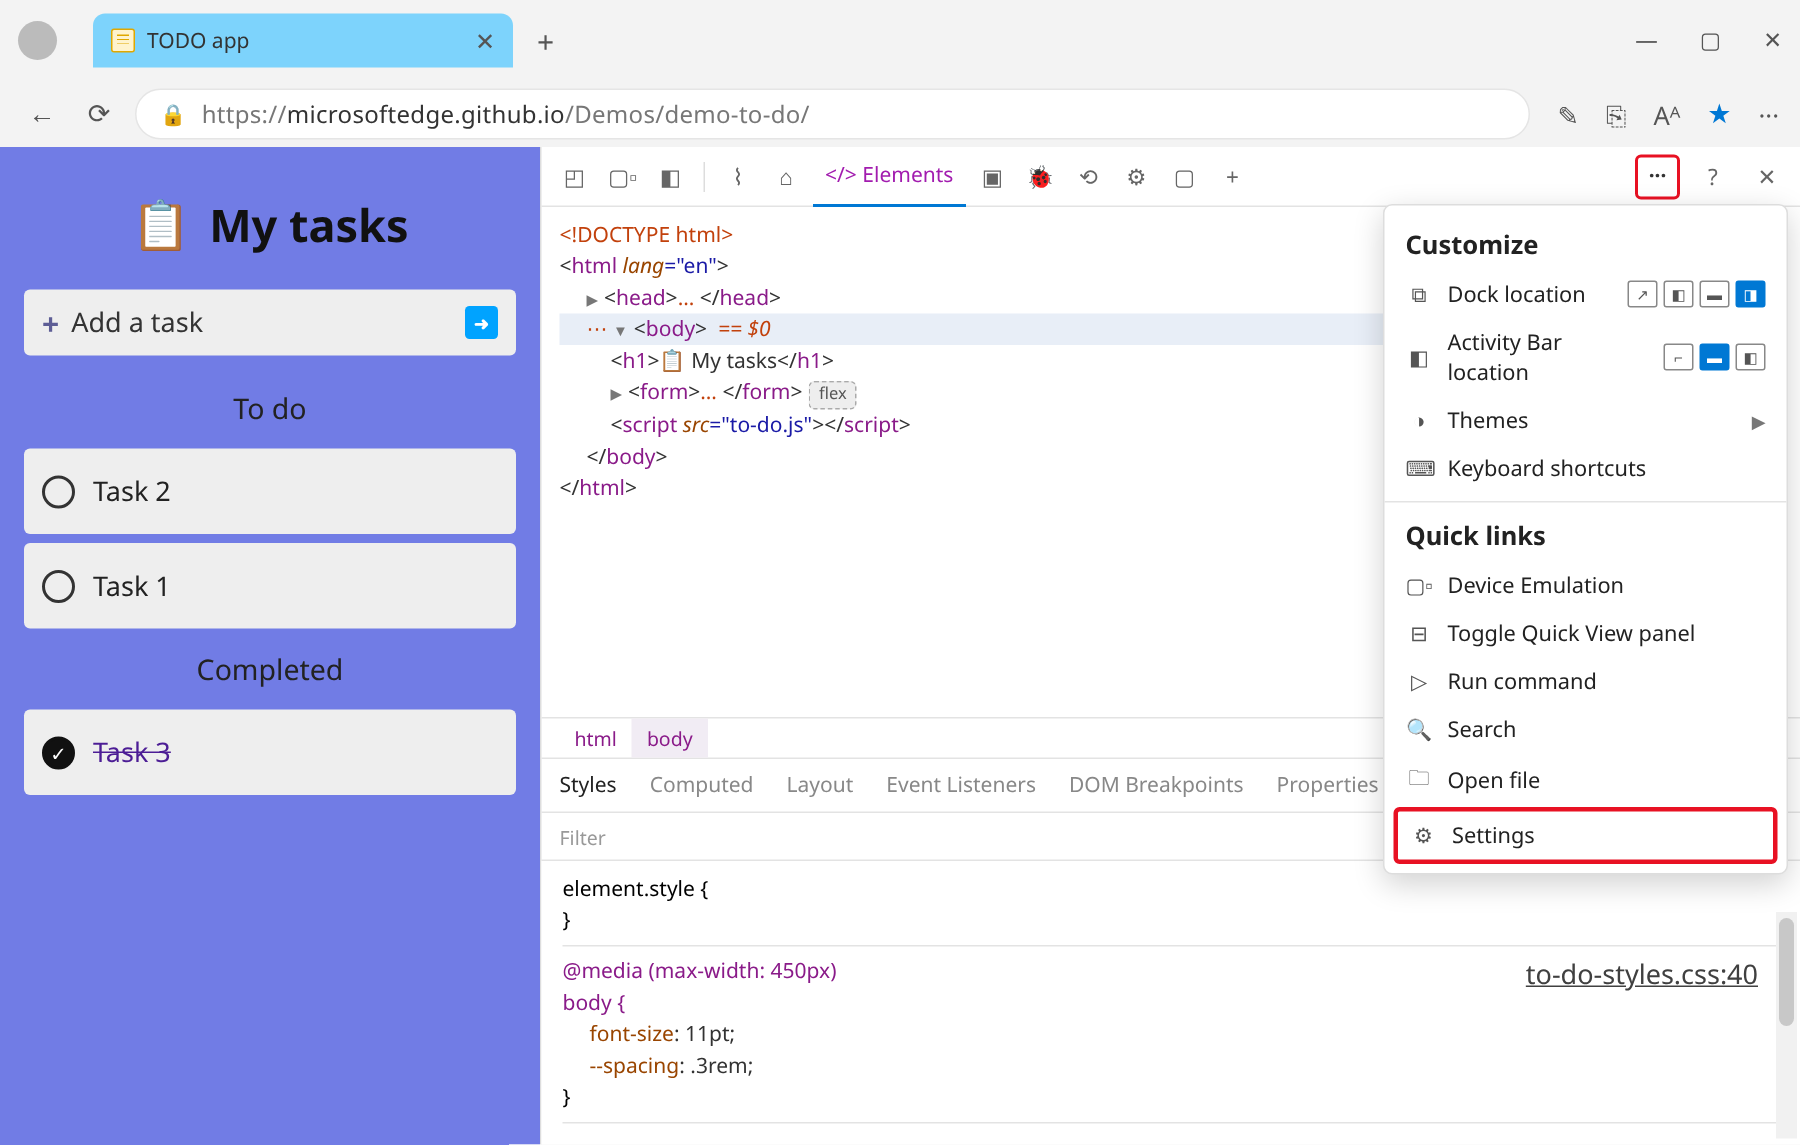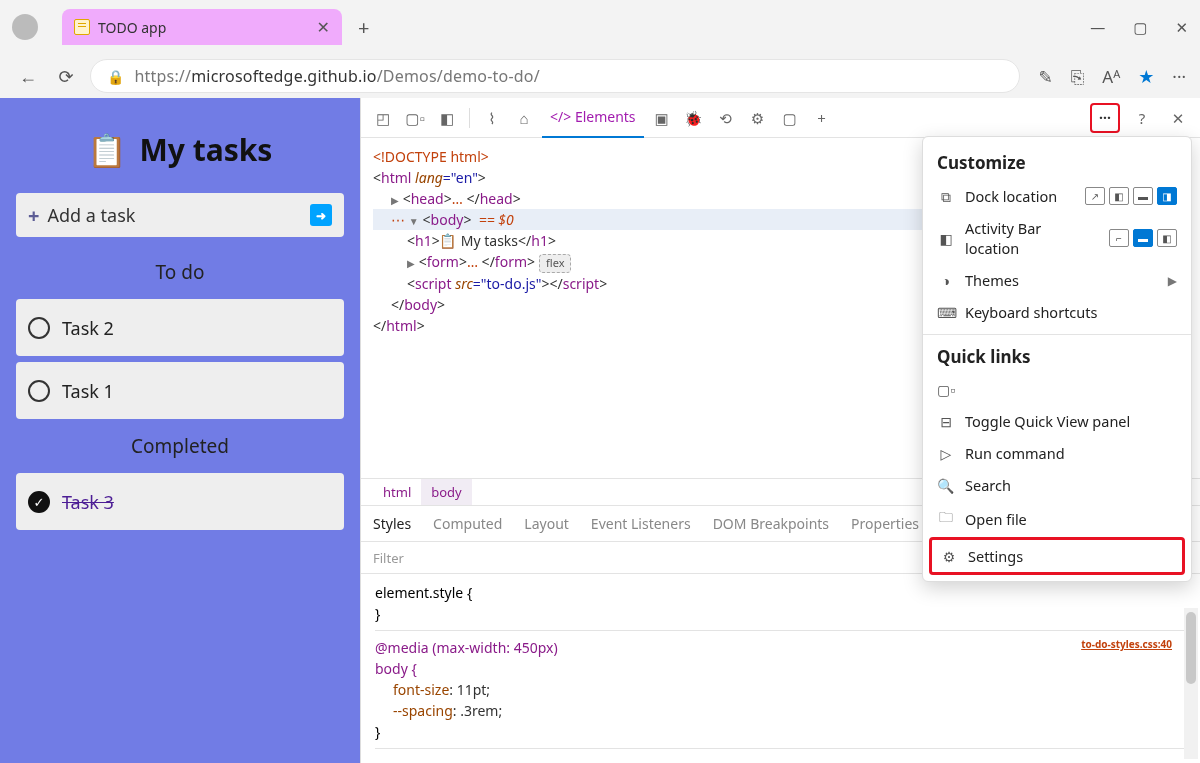--- a/index.html
+++ b/index.html
@@ -1,21 +1,21 @@
 <!DOCTYPE html>
 <html><head>
 <meta charset="utf-8">
 <style>
   * { box-sizing: border-box; margin: 0; padding: 0; font-family: "Segoe UI", system-ui, sans-serif; }
   body { width: 1200px; height: 763px; background: #f3f3f3; overflow: hidden; position: relative; }
 
   
   .browser-chrome { height: 54px; display: flex; align-items: center; padding: 8px 12px; }
   .avatar { width: 26px; height: 26px; border-radius: 50%; background: #bbb; margin-right: 24px; }
-  .tab { display: flex; align-items: center; gap: 8px; height: 36px; padding: 0 12px; background: #f0abfc; border-radius: 8px 8px 0 0; width: 280px; }
+  .tab { display: flex; align-items: center; gap: 8px; height: 36px; padding: 0 12px; background: #7dd3fc; border-radius: 8px 8px 0 0; width: 280px; }
   .tab-icon { width: 16px; height: 16px; background: #fff3cd; border: 1px solid #e0a800; border-radius: 2px; position: relative; }
   .tab-icon::before { content: ''; position: absolute; left: 3px; right: 3px; top: 3px; height: 6px; background: repeating-linear-gradient(to bottom, #e0a800, #e0a800 1px, transparent 1px, transparent 3px); }
   .tab-title { flex: 1; font-size: 14px; color: #333; }
   .tab-close { font-size: 16px; color: #555; cursor: pointer; }
   .new-tab { margin-left: 16px; font-size: 20px; color: #555; cursor: pointer; }
   .window-controls { margin-left: auto; display: flex; gap: 28px; font-size: 15px; color: #555; }
   .window-controls span { cursor: pointer; }
 
   
   .toolbar { height: 44px; display: flex; align-items: center; padding: 0 14px; gap: 10px; }
@@ -73,21 +73,21 @@
   .subt { cursor: pointer; }
   .subt.active { color: #222; }
 
   .filter-bar { height: 32px; display: flex; align-items: center; padding: 0 12px; border-bottom: 1px solid #e3e3e3; font-size: 13px; color: #999; gap: 12px; }
   .filter-bar .right { margin-left: auto; display: flex; gap: 12px; font-family: Consolas, monospace; color: #555; align-items: center; }
 
   .styles-body { font-family: Consolas, monospace; font-size: 14px; padding: 8px 14px; line-height: 1.5; flex: 1; background: #fff; position: relative; }
   .styles-body .sel { color: #8a1b89; }
   .styles-body .prop { color: #994500; }
   .styles-body .pval { color: #333; }
-  .style-link { position: absolute; right: 14px; color: #c2410c; text-decoration: underline; font-size: 10px; font-weight: bold; }
+  .style-link { position: absolute; right: 14px; color: #404040; text-decoration: underline; font-size: 18px; }
   .style-block { border-bottom: 1px solid #e3e3e3; padding-bottom: 6px; margin-bottom: 6px; }
 
   .scrollbar { position: absolute; right: 2px; top: 510px; bottom: 4px; width: 14px; background: #f1f1f1; }
   .sthumb { position: absolute; left: 2px; right: 2px; top: 4px; height: 72px; background: #c8c8c8; border-radius: 6px; }
 
   
   .popup { position: absolute; right: 8px; top: 136px; width: 270px; background: #fff; border: 1px solid #ddd; border-radius: 6px; box-shadow: 0 6px 20px rgba(0,0,0,0.18); z-index: 50; padding: 10px 0 0; font-size: 14.5px; color: #222; }
   .popup h3 { font-size: 17px; font-weight: 700; padding: 4px 14px 6px; }
   .popup .row { display: flex; align-items: center; gap: 10px; padding: 6px 14px; cursor: pointer; }
   .popup .row .pic { width: 18px; text-align: center; color: #555; font-size: 14px; }
@@ -271,20 +271,21 @@
     <span class="arrow-right">▶</span>
   </div>
   <div class="row">
     <span class="pic">⌨</span>
     <span class="txt">Keyboard shortcuts</span>
   </div>
   <div class="divider"></div>
   <h3>Quick links</h3>
   <div class="row">
     <span class="pic">▢▫</span>
+    <span class="txt">Device Emulation</span>
   </div>
   <div class="row">
     <span class="pic">⊟</span>
     <span class="txt">Toggle Quick View panel</span>
   </div>
   <div class="row">
     <span class="pic">▷</span>
     <span class="txt">Run command</span>
   </div>
   <div class="row">

